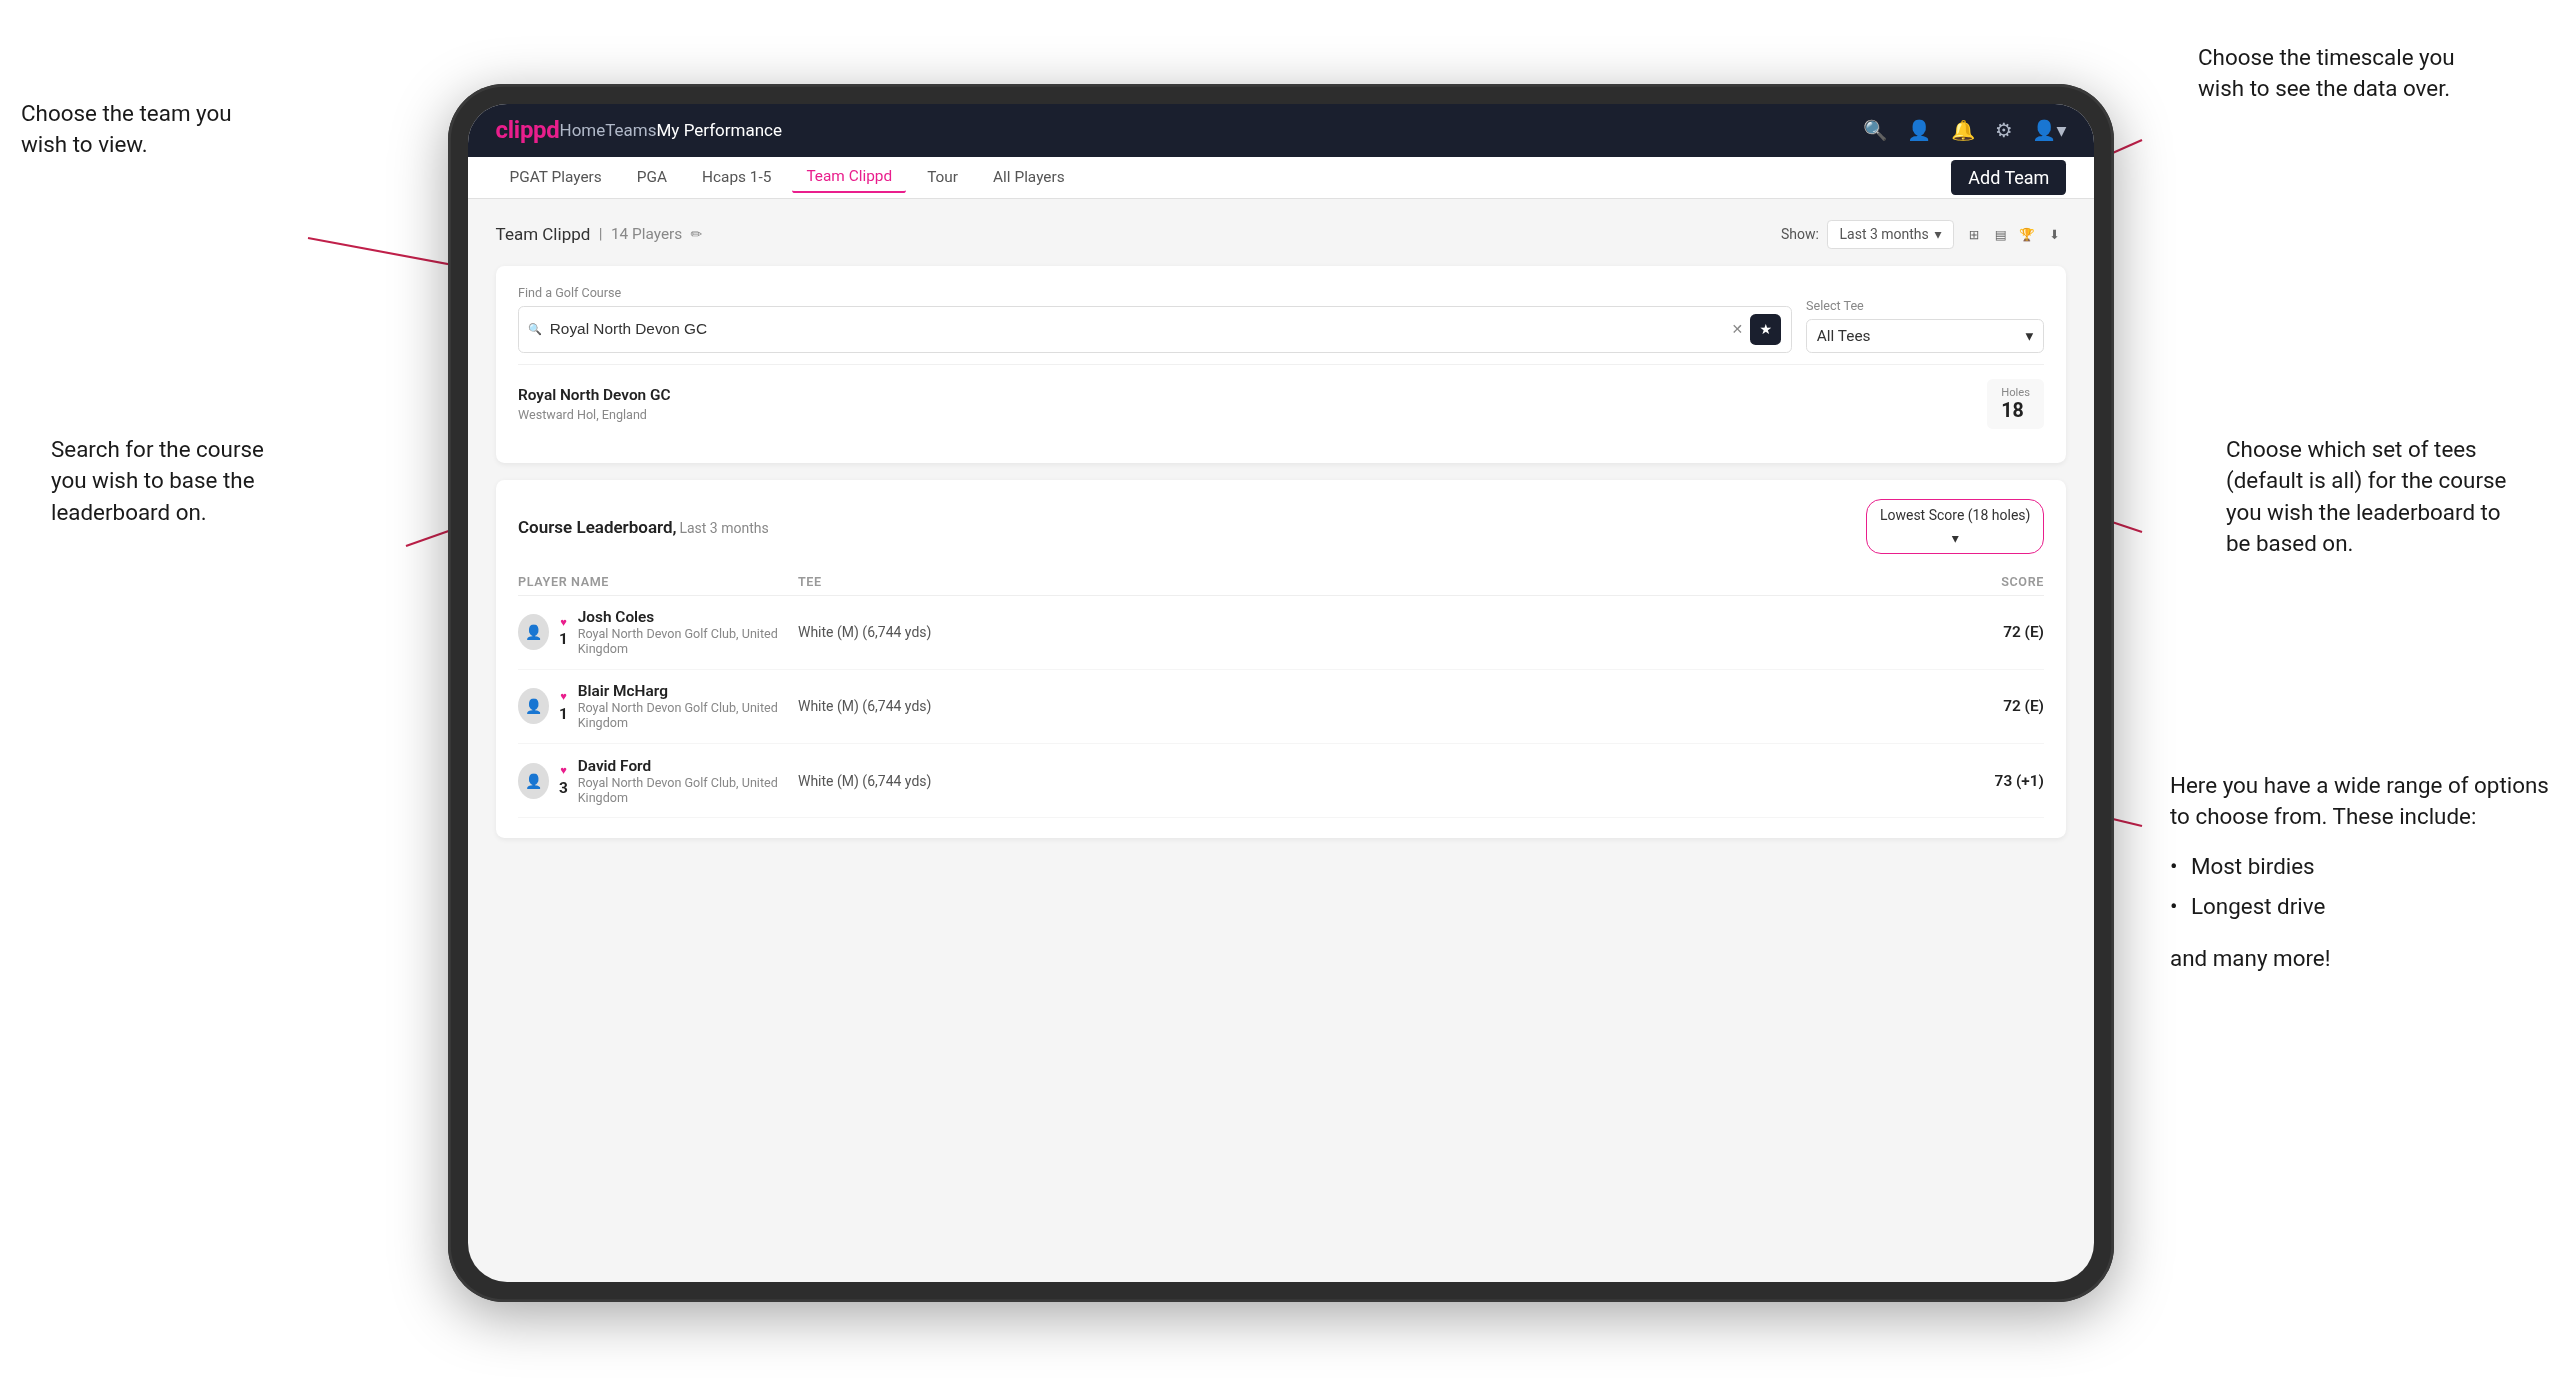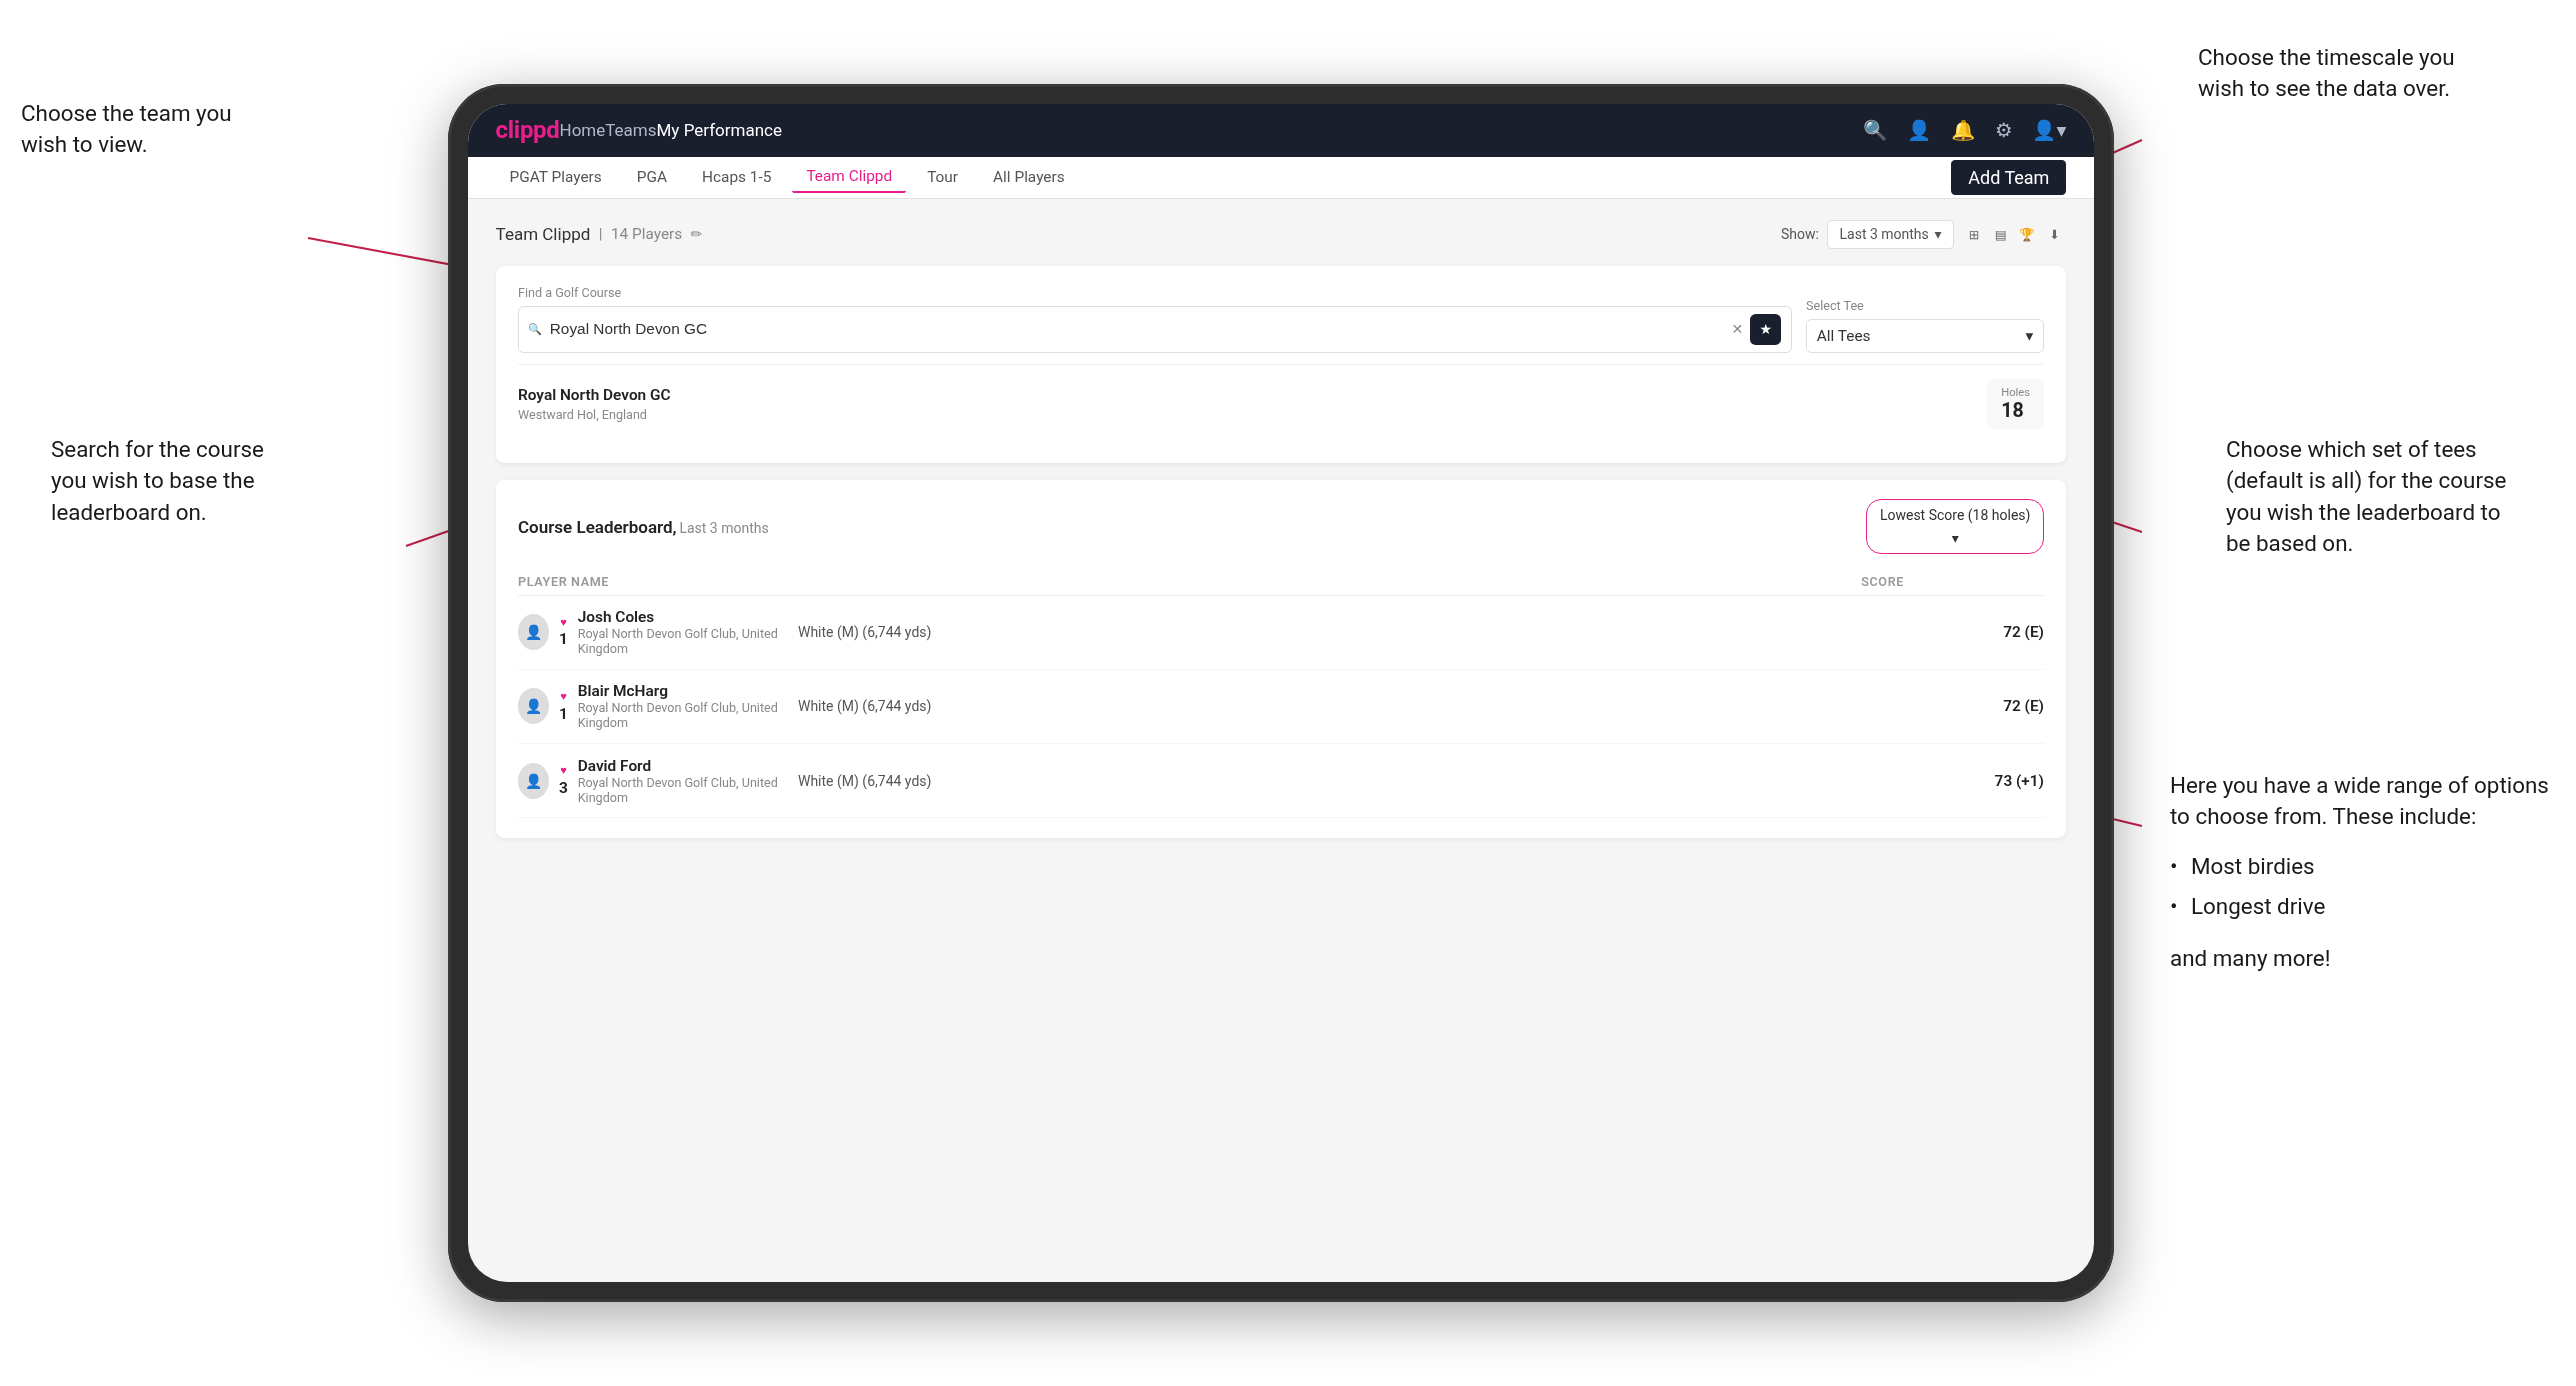--- a/index.html
+++ b/index.html
@@ -639,20 +639,21 @@
             </div>
             <div class="score-dropdown">
               <span>Lowest Score (18 holes)</span>
               <span>▾</span>
             </div>
           </div>
 
           <div class="lb-table">
             <div class="lb-header-row">
               <div class="lb-col-header">PLAYER NAME</div>
+              <div class="lb-col-header">TEE</div>
               <div class="lb-col-header right">SCORE</div>
             </div>
 
             <div class="lb-row">
               <div class="player-cell">
                 <div class="player-avatar">👤</div>
                 <div class="player-rank-heart">
                   <span class="heart-icon">♥</span>
                   <span class="rank-num">1</span>
                 </div>

